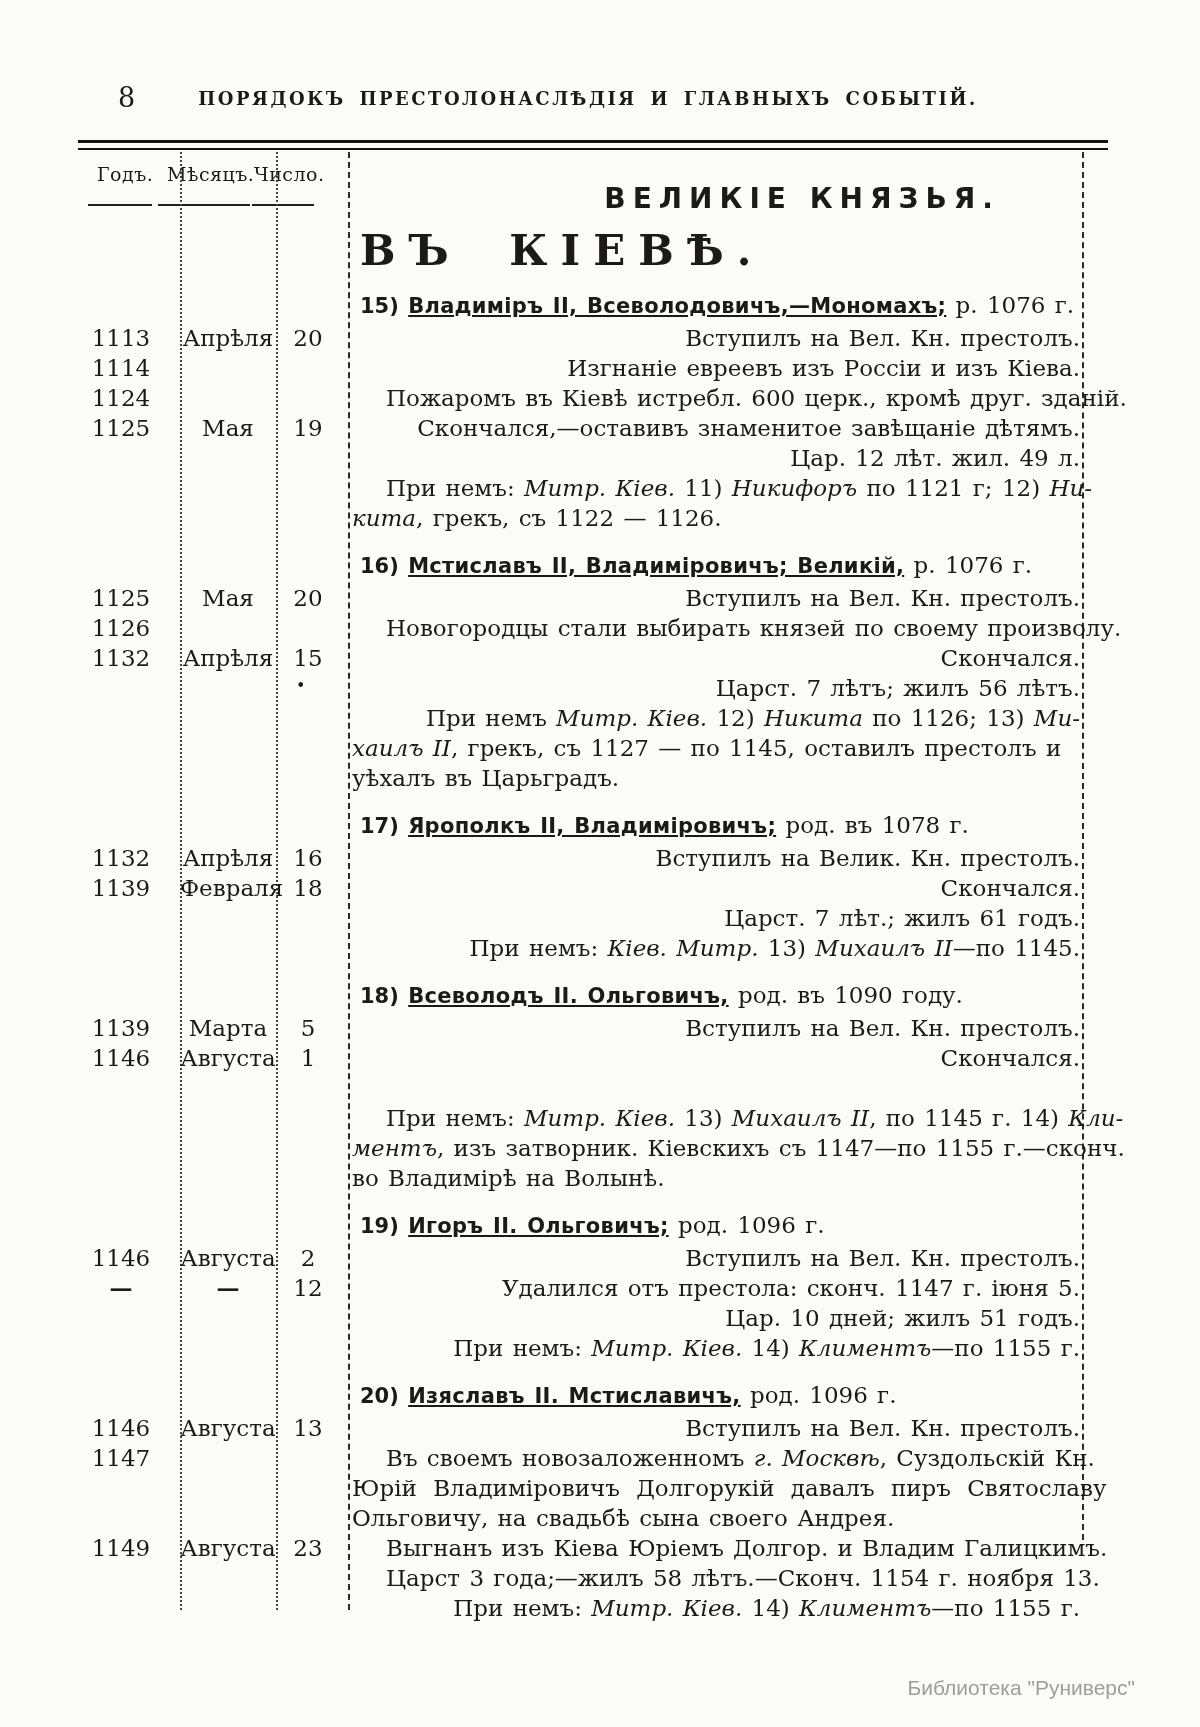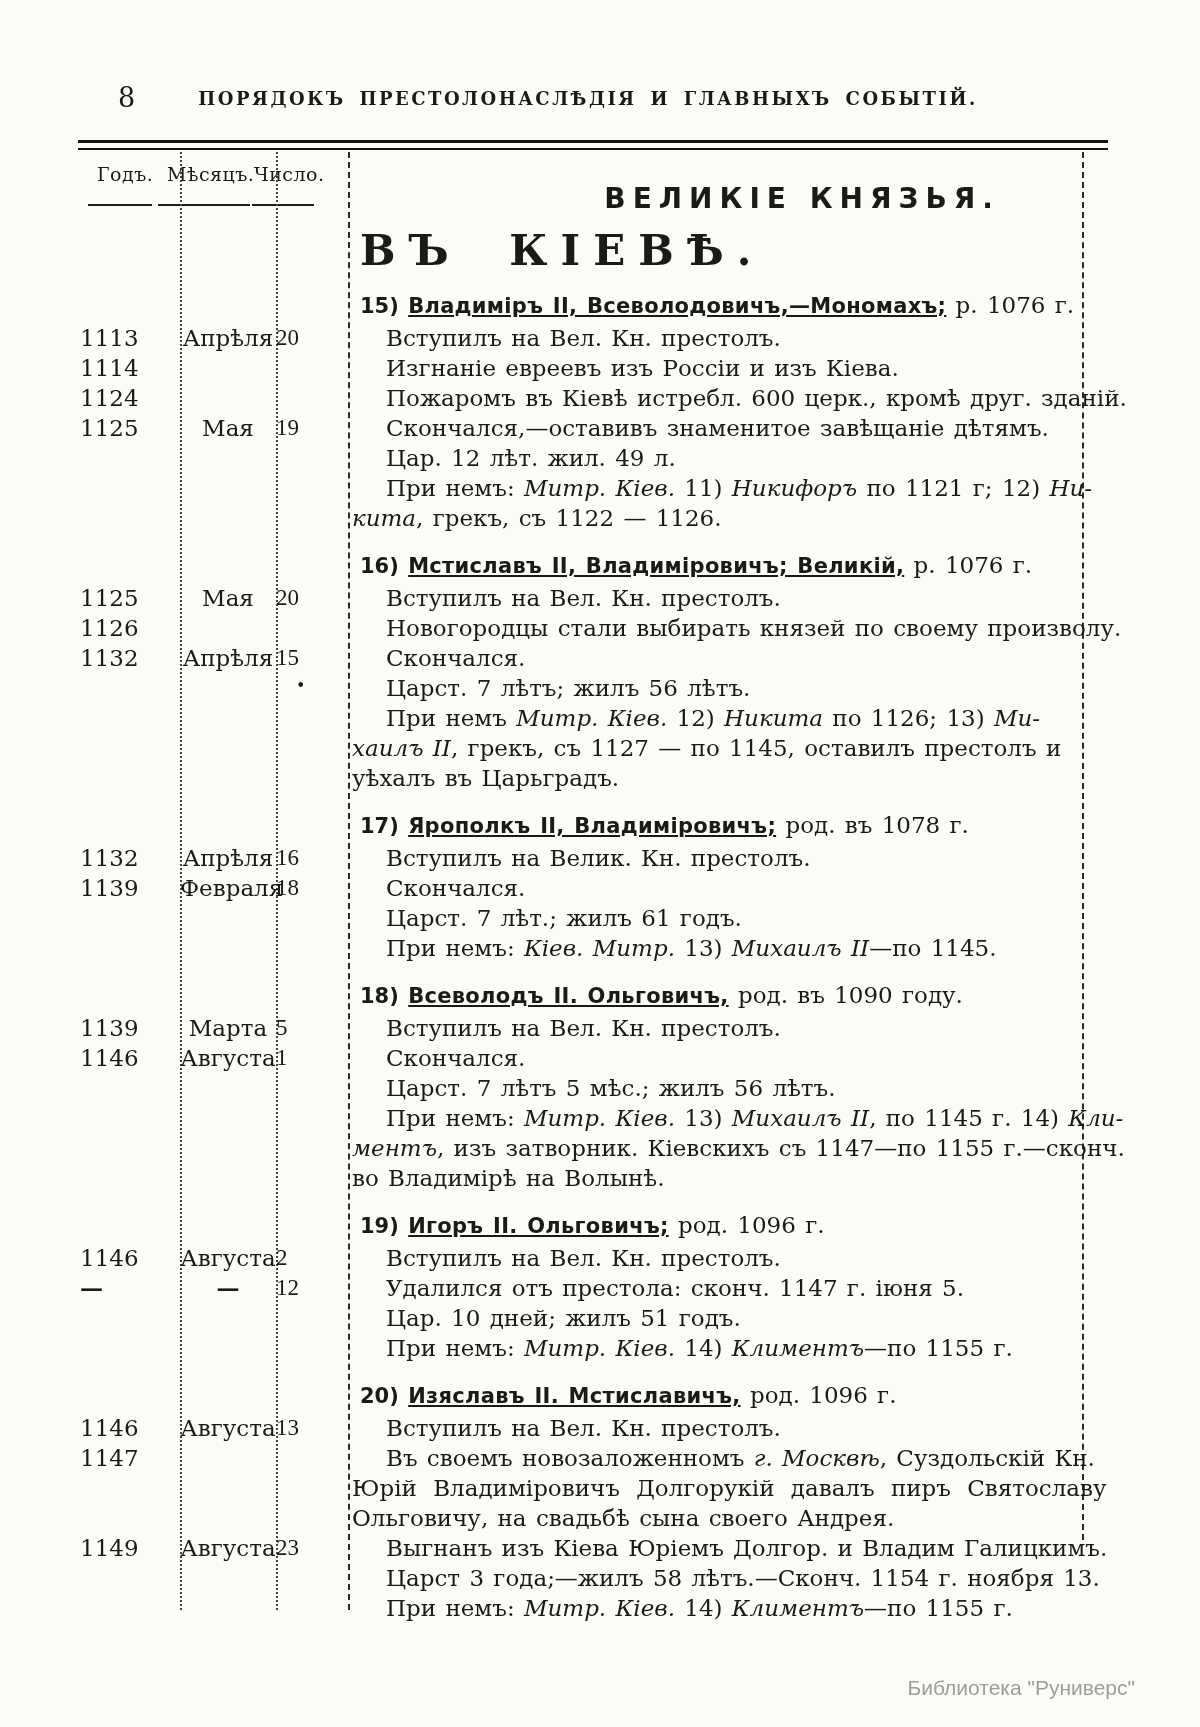--- a/index.html
+++ b/index.html
@@ -25,25 +25,25 @@
   .v4{left:1082px;top:152px;height:1388px;border-left:2px dashed #2b2923;width:0;}
   
   .title1{top:182px;left:360px;width:640px;text-align:right;
     font-family:"DejaVu Sans", sans-serif;font-weight:bold;font-size:28px;letter-spacing:7px;}
   .title2{top:226px;left:360px;width:640px;text-align:left;
     font-size:42px;font-weight:bold;letter-spacing:13px;word-spacing:20px;}
   
   .entries{top:273px;left:80px;width:1000px;}
   .row{display:flex;height:30px;line-height:30px;font-size:23px;word-spacing:2px;}
   .row.heading{height:36px;line-height:36px;margin-top:14px;}
-  .c-year{width:100px;text-align:left;padding-right:18px;box-sizing:border-box;flex:none;}
+  .c-year{width:100px;text-align:center;padding-right:18px;box-sizing:border-box;flex:none;}
   .c-month{width:96px;text-align:center;flex:none;}
-  .c-day{width:72px;text-align:left;flex:none;padding-right:8px;box-sizing:border-box;font-family:Liberation Serif, serif;}
+  .c-day{width:72px;text-align:center;flex:none;padding-right:8px;box-sizing:border-box;}
   .c-text{flex:1;white-space:nowrap;}
-  .c-text.ind{padding-left:38px;}
+  .c-text.ind{padding-left:38px;text-align:right;}
   .c-text.flush{padding-left:4px;}
   .c-text.h{padding-left:12px;}
   .hnum{font-family:"DejaVu Sans", sans-serif;font-weight:bold;font-size:21px;}
   .hname{font-family:"DejaVu Sans", sans-serif;font-weight:bold;font-size:21px;letter-spacing:0.3px;text-decoration:underline;}
   .htail{font-size:23px;}
   .dash{font-weight:bold;}
   i{font-style:italic;}
   .ink-dot{top:676px;left:296px;font-size:16px;}
   .watermark{top:1676px;left:80px;width:1055px;text-align:right;
     font-family:"Liberation Sans", sans-serif;font-size:21px;color:#9d9d9a;}
@@ -212,21 +212,20 @@
     <div class="row">
       <div class="c-year">1146</div>
       <div class="c-month">Августа</div>
       <div class="c-day">1</div>
       <div class="c-text ind"><span>Скончался.</span></div>
     </div>
     <div class="row">
       <div class="c-year"></div>
       <div class="c-month"></div>
       <div class="c-day"></div>
-      <div class="c-text ind"><span>Царст. 7 лѣтъ 5 мѣс.; жилъ 56 лѣтъ.</span></div>
     </div>
     <div class="row">
       <div class="c-year"></div>
       <div class="c-month"></div>
       <div class="c-day"></div>
       <div class="c-text ind"><span>При немъ: </span><i>Митр. Кіев.</i><span> 13) </span><i>Михаилъ II</i><span>, по 1145 г. 14) </span><i>Кли-</i></div>
     </div>
     <div class="row">
       <div class="c-year"></div>
       <div class="c-month"></div>

